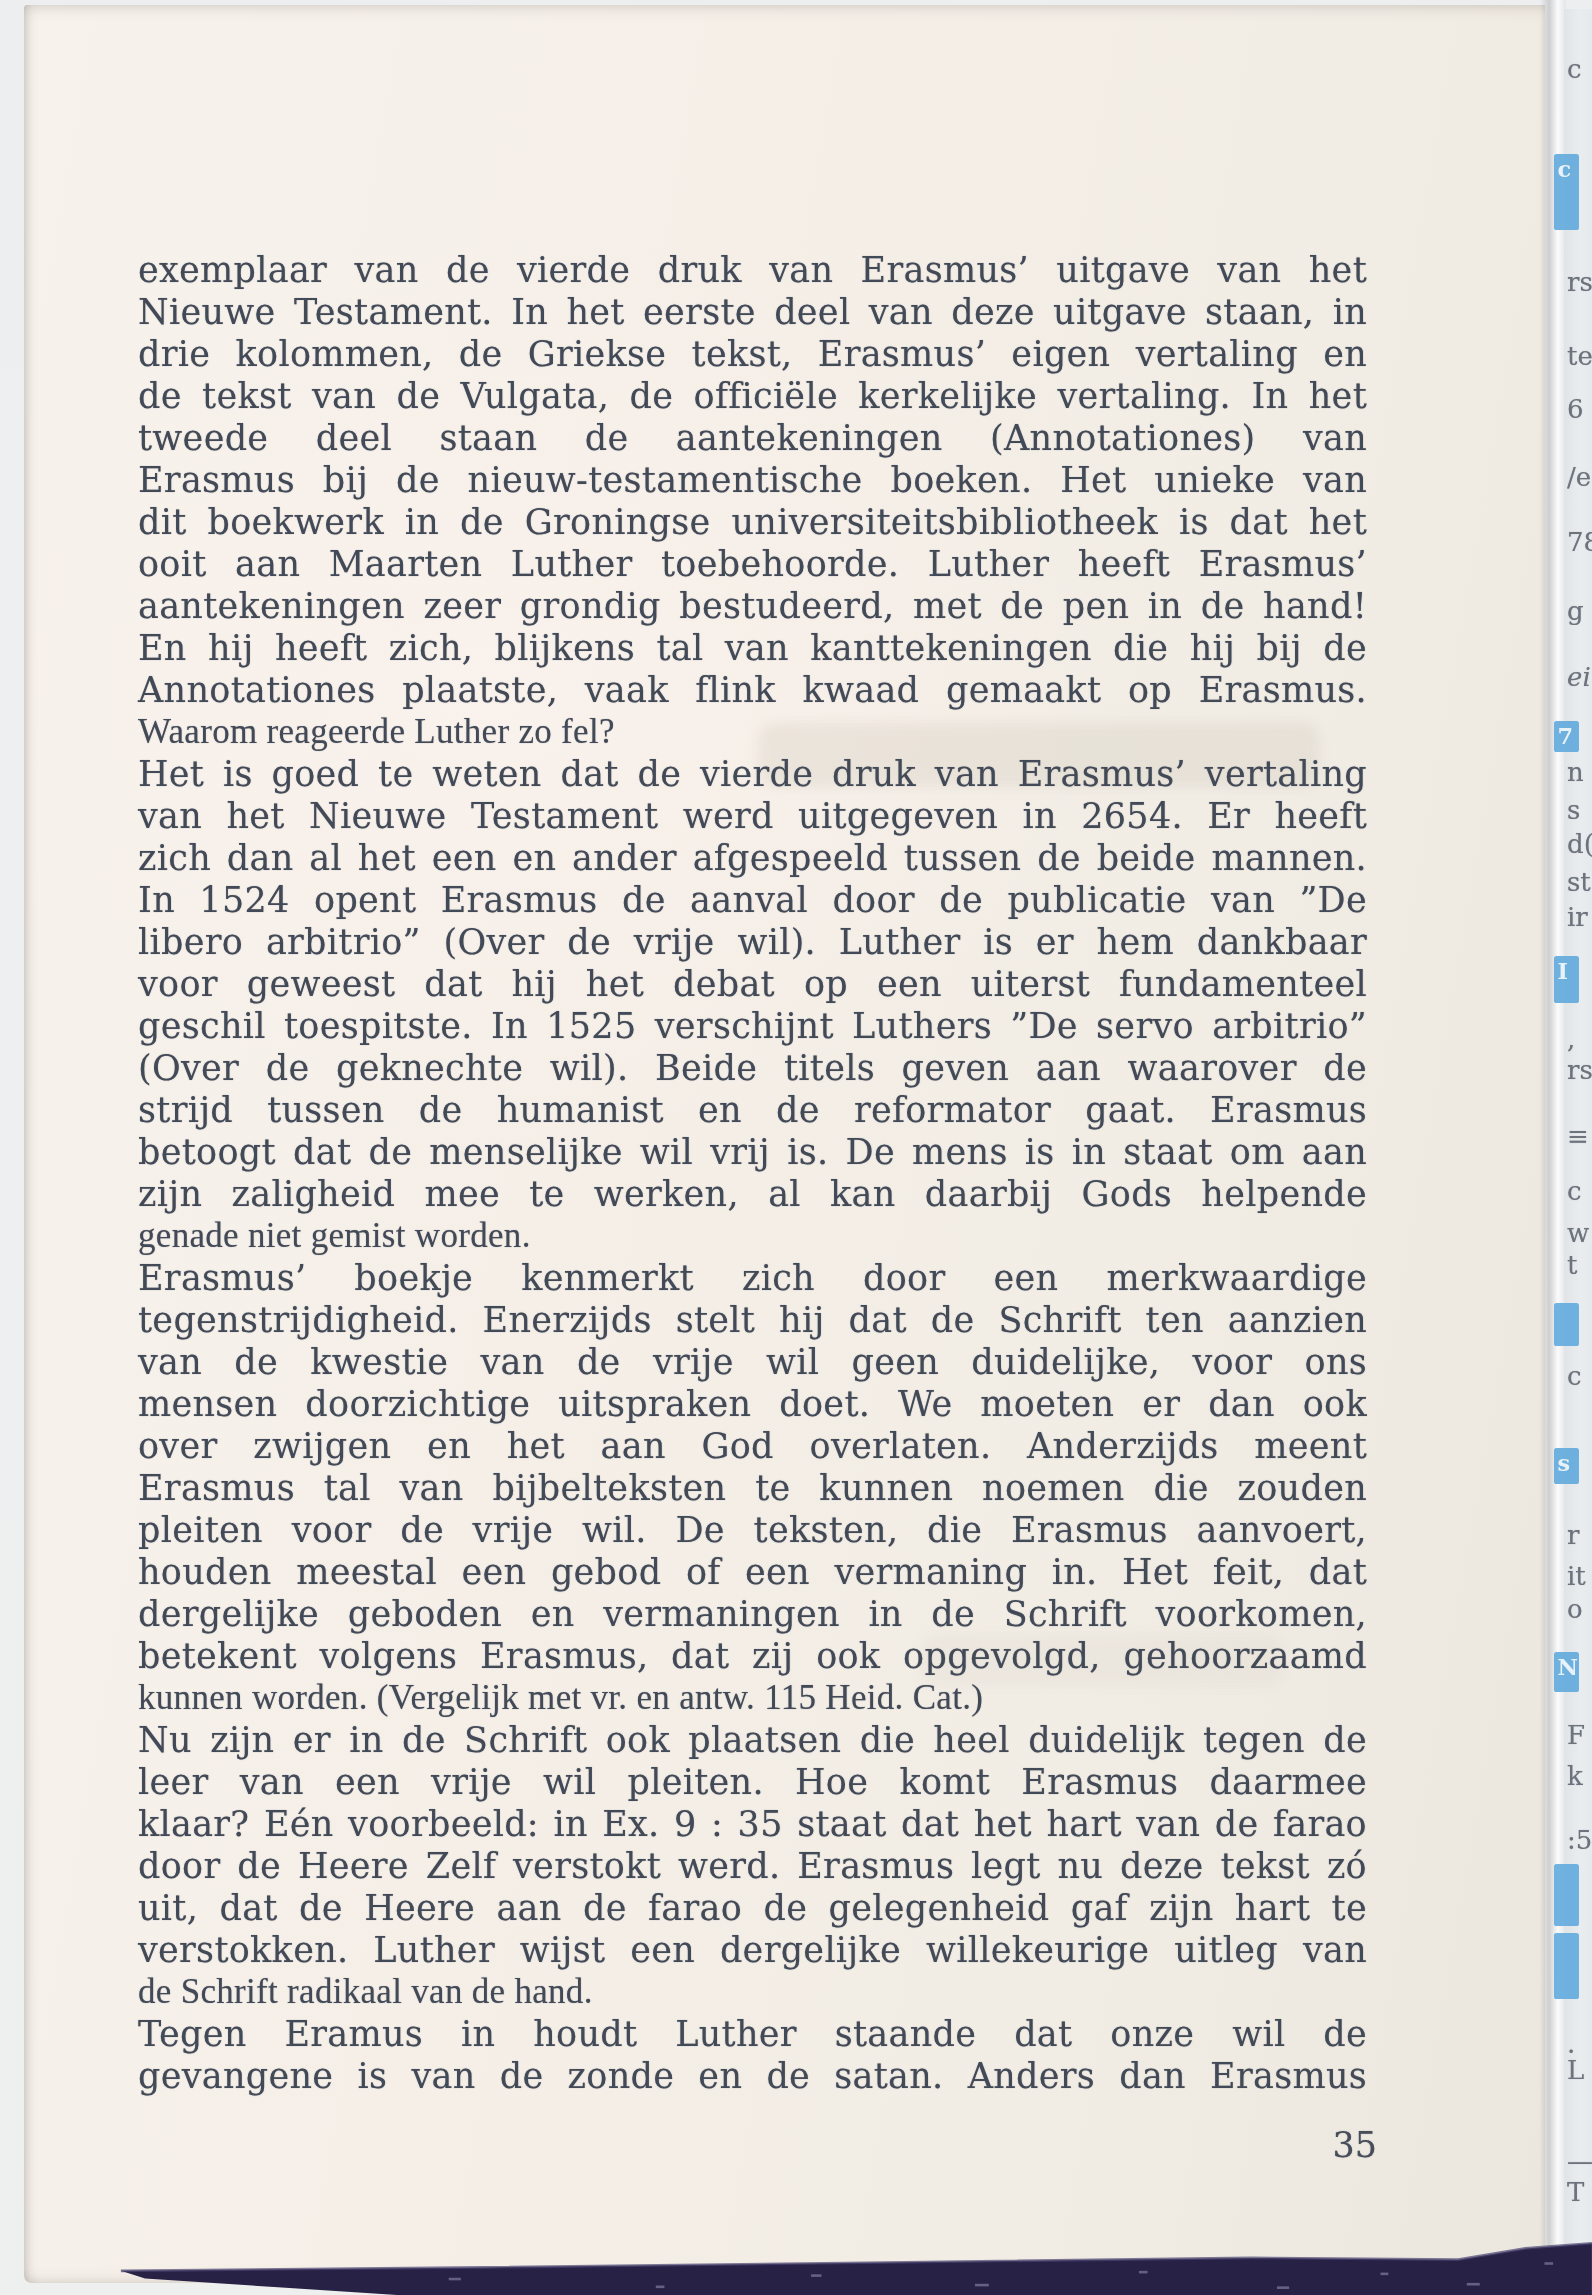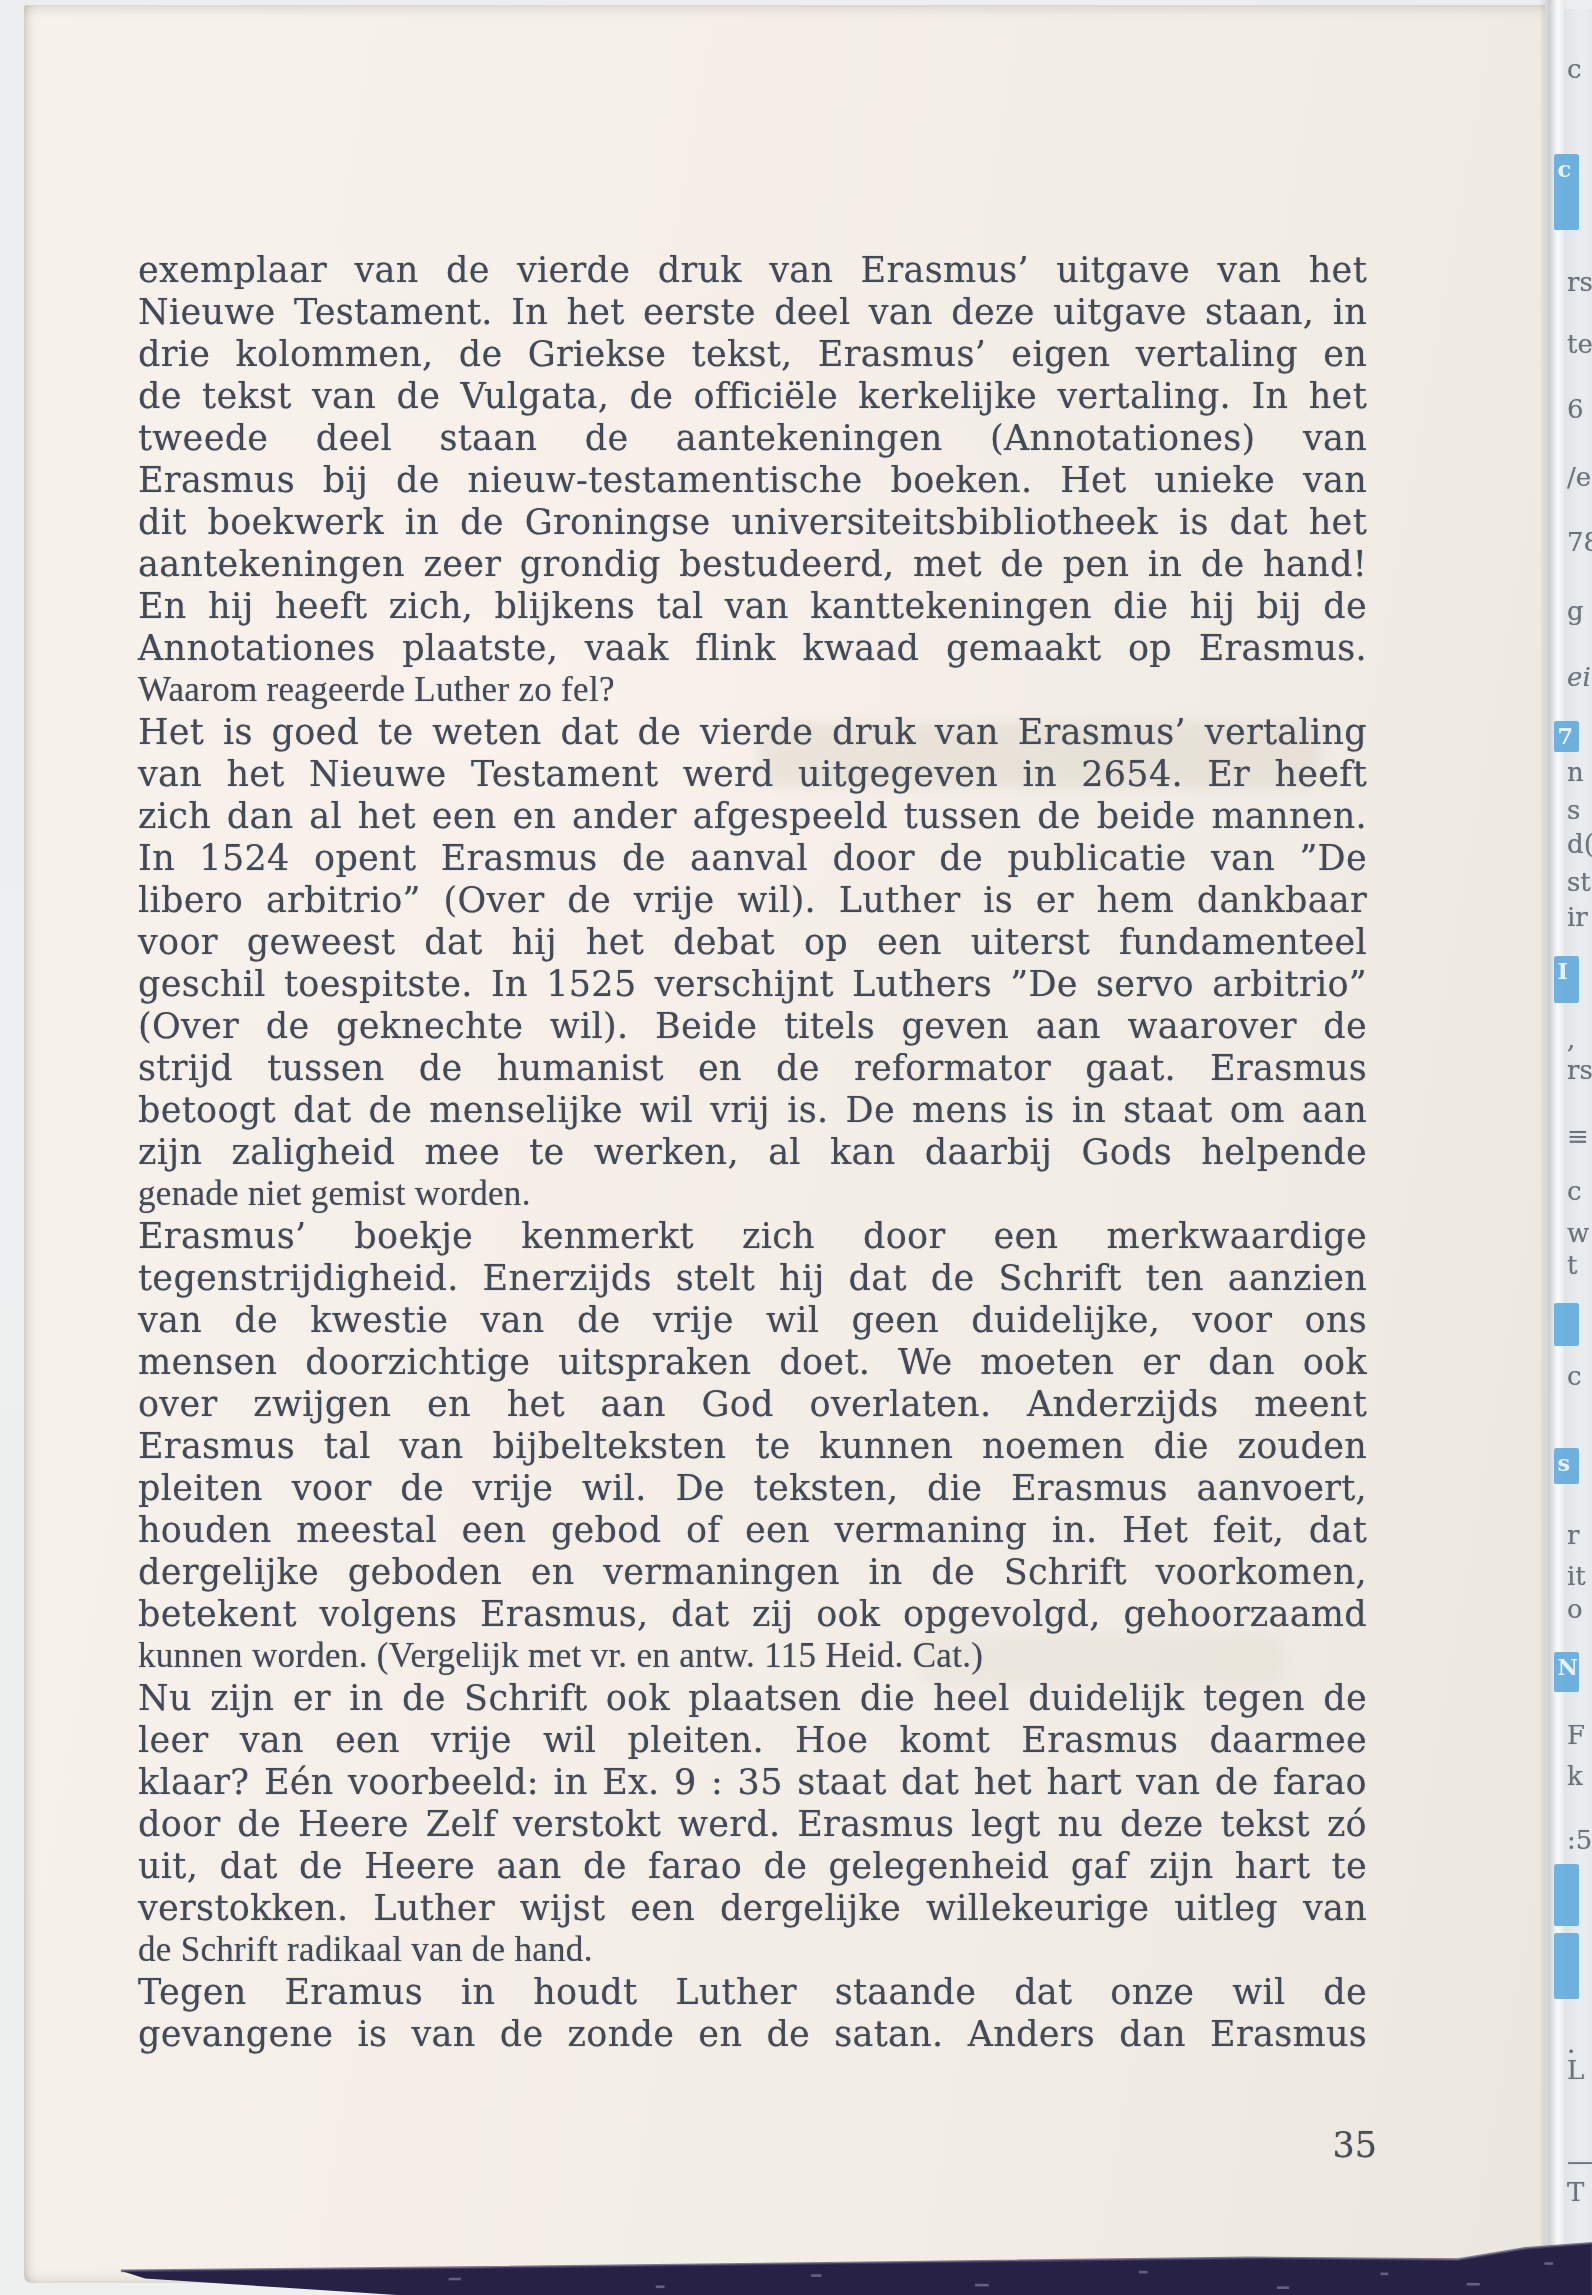--- a/index.html
+++ b/index.html
@@ -78,20 +78,21 @@
   </div>
 
   <div class="text-block" id="text-block">
       <div class="line">exemplaar van de vierde druk van Erasmus’ uitgave van het</div>
       <div class="line">Nieuwe Testament. In het eerste deel van deze uitgave staan, in</div>
       <div class="line">drie kolommen, de Griekse tekst, Erasmus’ eigen vertaling en</div>
       <div class="line">de tekst van de Vulgata, de officiële kerkelijke vertaling. In het</div>
       <div class="line">tweede deel staan de aantekeningen (Annotationes) van</div>
       <div class="line">Erasmus bij de nieuw-testamentische boeken. Het unieke van</div>
       <div class="line">dit boekwerk in de Groningse universiteitsbibliotheek is dat het</div>
+      <div class="line">ooit aan Maarten Luther toebehoorde. Luther heeft Erasmus’</div>
       <div class="line">aantekeningen zeer grondig bestudeerd, met de pen in de hand!</div>
       <div class="line">En hij heeft zich, blijkens tal van kanttekeningen die hij bij de</div>
       <div class="line">Annotationes plaatste, vaak flink kwaad gemaakt op Erasmus.</div>
       <div class="line last">Waarom reageerde Luther zo fel?</div>
       <div class="line">Het is goed te weten dat de vierde druk van Erasmus’ vertaling</div>
       <div class="line">van het Nieuwe Testament werd uitgegeven in 2654. Er heeft</div>
       <div class="line">zich dan al het een en ander afgespeeld tussen de beide mannen.</div>
       <div class="line">In 1524 opent Erasmus de aanval door de publicatie van ”De</div>
       <div class="line">libero arbitrio” (Over de vrije wil). Luther is er hem dankbaar</div>
       <div class="line">voor geweest dat hij het debat op een uiterst fundamenteel</div>
@@ -128,21 +129,21 @@
   <div class="page-edge"></div>
 
   <div class="facing"></div>
 
   <div class="edge-layer" id="edge-layer">
       <span class="frag" style="top: 55px;">c</span>
       <div class="hl" style="top: 154px; height: 76px; background: rgb(100, 171, 221);">
         <span class="glyph">c</span>
       </div>
       <span class="frag" style="top: 268px;">rs</span>
-      <span class="frag" style="top: 330px;">te</span>
+      <span class="frag" style="top: 342px;">te</span>
       <span class="frag" style="top: 395px;">6</span>
       <span class="frag" style="top: 463px;">/e</span>
       <span class="frag" style="top: 528px;">78</span>
       <span class="frag" style="top: 597px;">g</span>
       <span class="frag" style="top: 663px; font-style: italic;">ei</span>
       <div class="hl" style="top: 721px; height: 31px; background: rgb(100, 171, 221);">
         <span class="glyph">7</span>
       </div>
       <span class="frag" style="top: 758px;">n</span>
       <span class="frag" style="top: 796px;">s</span>

